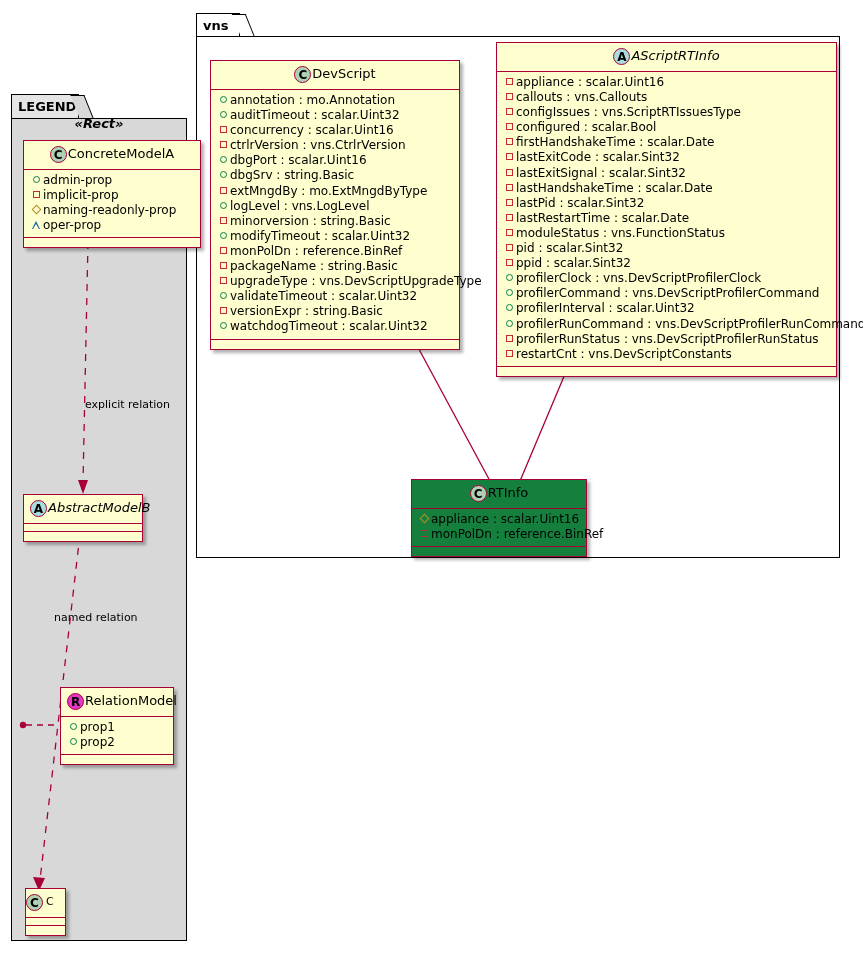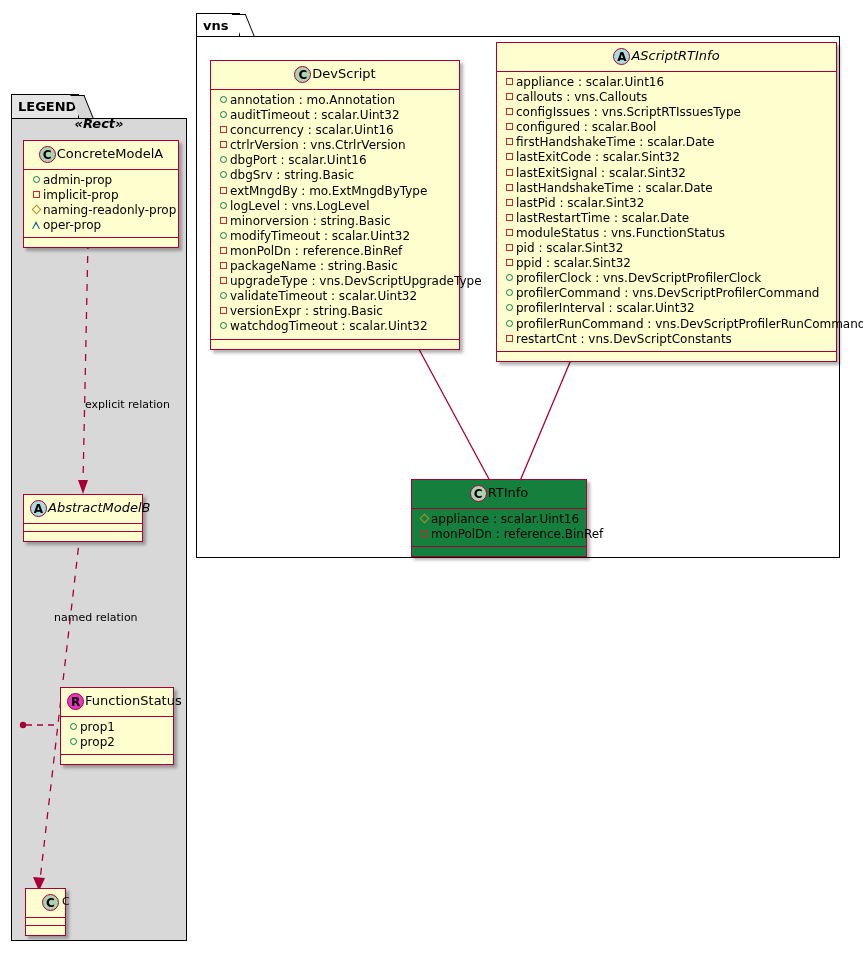--- a/index.html
+++ b/index.html
@@ -265,21 +265,21 @@
       <path d="M 573,355 L 520,481" stroke="#a80036" stroke-width="1.3" fill="none"></path>
       <path d="M 578,340 L 565,356 L 583,359 Z" fill="#ffffff" stroke="#a80036" stroke-width="1.4"></path>
     </g>
   </svg>
 
   <div class="edge-label" style="left:85px; top:398px;">explicit relation</div>
   <div class="edge-label" style="left:54px; top:611px;">named relation</div>
 
   <div class="stereo-line" style="left:11px; top:116px; width:176px;">«Rect»</div>
 
-  <div class="cls" style="left:23px; top:140px; width:156px;">
+  <div class="cls" style="left:23px; top:140px; width:178px;">
     <div class="cls-header">
       <span class="stereo-badge badge-C">C</span><span class="cname">ConcreteModelA</span>
     </div>
     <div class="cls-attrs">
       <span class="attr"><span class="mk"><i class="m-circle"></i></span><span>admin-prop</span></span>
       <span class="attr"><span class="mk"><i class="m-square"></i></span><span>implicit-prop</span></span>
       <span class="attr"><span class="mk"><i class="m-diamond"></i></span><span>naming-readonly-prop</span></span>
       <span class="attr"><span class="mk"><i class="m-tri"></i></span><span>oper-prop</span></span>
     </div>
     <div class="cls-methods"></div>
@@ -288,31 +288,31 @@
   <div class="cls" style="left:23px; top:494px; width:120px;">
     <div class="cls-header left-align" style="padding-left:6px;">
       <span class="stereo-badge badge-A">A</span><span class="cname ital">AbstractModelB</span>
     </div>
     <div class="cls-empty-bar"></div>
     <div class="cls-methods"></div>
   </div>
 
   <div class="cls" style="left:60px; top:687px; width:114px;">
     <div class="cls-header left-align" style="padding-left:6px;">
-      <span class="stereo-badge badge-R">R</span><span class="cname">FunctionStatus</span>
+      <span class="stereo-badge badge-R">R</span><span class="cname">RelationModel</span>
     </div>
     <div class="cls-attrs">
       <span class="attr"><span class="mk"><i class="m-circle"></i></span><span>prop1</span></span>
       <span class="attr"><span class="mk"><i class="m-circle"></i></span><span>prop2</span></span>
     </div>
     <div class="cls-methods"></div>
   </div>
 
   <div class="cls" style="left:25px; top:888px; width:41px;">
-    <div class="cls-header left-align" style="padding-left:16px; padding-right:4px;">
+    <div class="cls-header left-align" style="padding-left:0; padding-right:4px;">
       <span class="stereo-badge badge-C">C</span><span class="cname" style="font-size:11px; padding-left:3px;">C</span>
     </div>
     <div class="cls-empty-bar"></div>
     <div class="cls-methods"></div>
   </div>
 
   <div class="cls" style="left:210px; top:60px; width:250px;">
     <div class="cls-header">
       <span class="stereo-badge badge-C">C</span><span class="cname">DevScript</span>
     </div>
@@ -352,20 +352,21 @@
       <span class="attr"><span class="mk"><i class="m-square"></i></span><span>lastHandshakeTime : scalar.Date</span></span>
       <span class="attr"><span class="mk"><i class="m-square"></i></span><span>lastPid : scalar.Sint32</span></span>
       <span class="attr"><span class="mk"><i class="m-square"></i></span><span>lastRestartTime : scalar.Date</span></span>
       <span class="attr"><span class="mk"><i class="m-square"></i></span><span>moduleStatus : vns.FunctionStatus</span></span>
       <span class="attr"><span class="mk"><i class="m-square"></i></span><span>pid : scalar.Sint32</span></span>
       <span class="attr"><span class="mk"><i class="m-square"></i></span><span>ppid : scalar.Sint32</span></span>
       <span class="attr"><span class="mk"><i class="m-circle"></i></span><span>profilerClock : vns.DevScriptProfilerClock</span></span>
       <span class="attr"><span class="mk"><i class="m-circle"></i></span><span>profilerCommand : vns.DevScriptProfilerCommand</span></span>
       <span class="attr"><span class="mk"><i class="m-circle"></i></span><span>profilerInterval : scalar.Uint32</span></span>
       <span class="attr"><span class="mk"><i class="m-circle"></i></span><span>profilerRunCommand : vns.DevScriptProfilerRunCommand</span></span>
+      <span class="attr"><span class="mk"><i class="m-square"></i></span><span>profilerRunStatus : vns.DevScriptProfilerRunStatus</span></span>
       <span class="attr"><span class="mk"><i class="m-square"></i></span><span>restartCnt : vns.DevScriptConstants</span></span>
     </div>
     <div class="cls-methods"></div>
   </div>
 
   <div class="cls hl" style="left:411px; top:479px; width:176px;">
     <div class="cls-header">
       <span class="stereo-badge badge-C">C</span><span class="cname">RTInfo</span>
     </div>
     <div class="cls-attrs">

